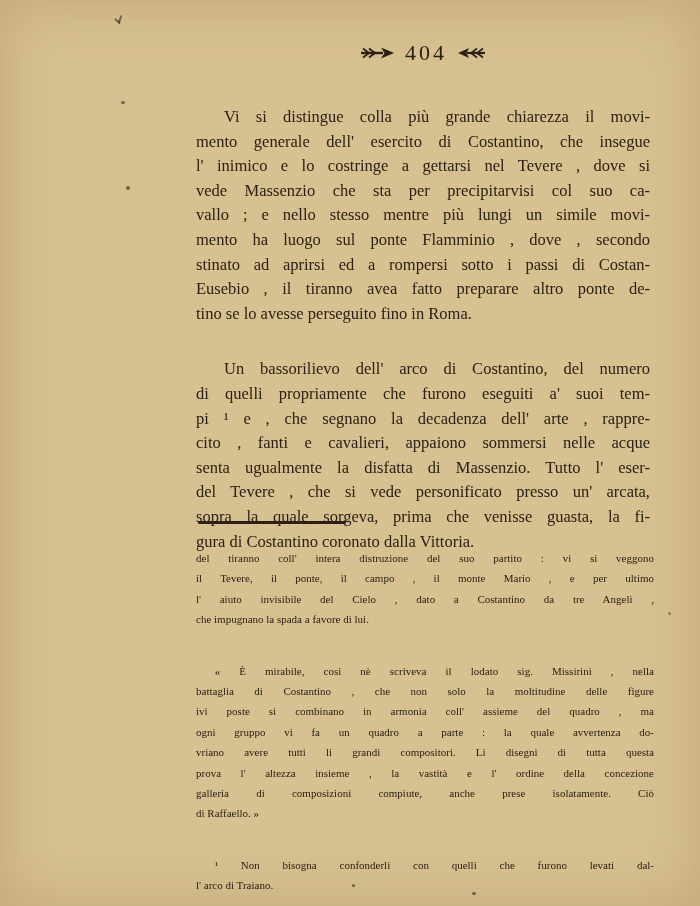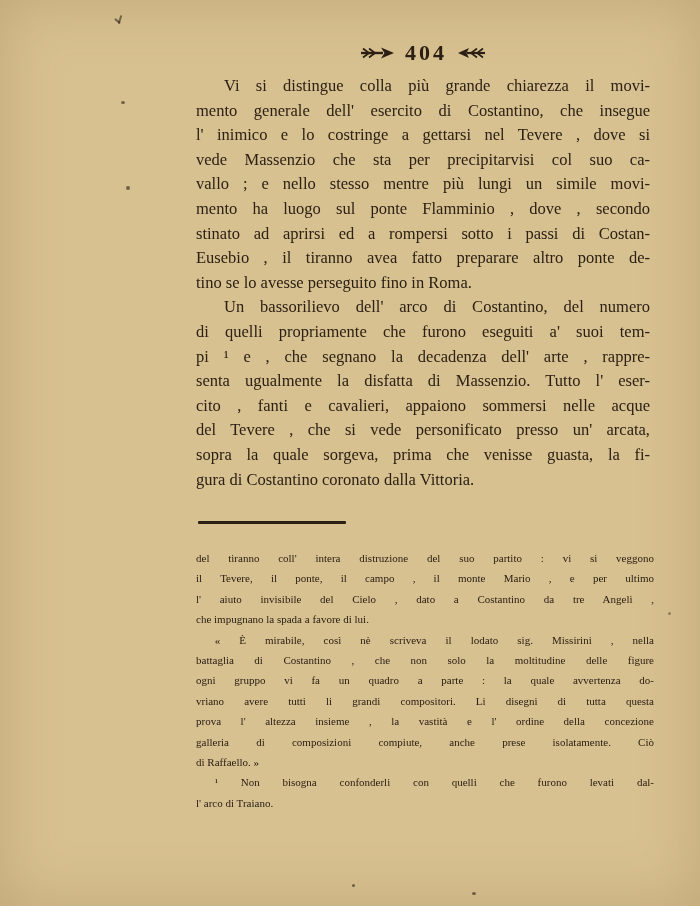--- a/index.html
+++ b/index.html
@@ -10,39 +10,39 @@
     font-family:"Liberation Serif","DejaVu Serif",serif;
     color:#2b2013;
     overflow:hidden;
     box-shadow:inset 0 0 60px rgba(120,90,40,0.25);
   }
   .pagenum-row{
     position:absolute;left:196px;top:40px;width:454px;
     display:flex;justify-content:center;align-items:center;gap:10px;
   }
   .pagenum{
-    font-size:22px;font-weight:700;letter-spacing:3px;
+    font-size:22px;font-weight:400;letter-spacing:3px;
   }
   .ornament{flex:0 0 auto;display:block;}
   .main-text{
     position:absolute;left:196px;top:74px;width:454px;
     font-size:16.5px;line-height:24.6px;
   }
   .footnotes{
     position:absolute;left:196px;top:548px;width:458px;
     font-size:11px;line-height:20.4px;
   }
   .line{
     text-align:justify;
     text-align-last:justify;
     overflow:hidden;
     white-space:nowrap;
   }
   .line.last{text-align-last:left;}
-  .indent .line:first-child{text-indent:1.7em;}
+  .indent .line:first-child{text-indent:1.7em;margin-top:31px;}
   .rule{
     position:absolute;left:198px;top:521px;width:148px;height:3px;
     background:#2b2013;border-radius:1px;
   }
   .speck{
     position:absolute;background:rgba(43,32,19,0.6);border-radius:50%;
   }
   .speck.s1{left:114px;top:20px;width:7px;height:2px;transform:rotate(40deg);border-radius:1px;}
   .speck.s1b{left:119px;top:15px;width:2px;height:9px;transform:rotate(18deg);border-radius:1px;background:rgba(43,32,19,0.55);}
   .speck.s2{left:121px;top:101px;width:4px;height:3px;}
@@ -79,40 +79,41 @@
         <div class="line">vallo ; e nello stesso mentre più lungi un simile movi-</div>
         <div class="line">mento ha luogo sul ponte Flamminio , dove , secondo</div>
         <div class="line">stinato ad aprirsi ed a rompersi sotto i passi di Costan-</div>
         <div class="line">Eusebio , il tiranno avea fatto preparare altro ponte de-</div>
         <div class="line last">tino se lo avesse perseguito fino in Roma.</div>
       </div>
     <div class="para indent">
         <div class="line">Un bassorilievo dell' arco di Costantino, del numero</div>
         <div class="line">di quelli propriamente che furono eseguiti a' suoi tem-</div>
         <div class="line">pi ¹ e , che segnano la decadenza dell' arte , rappre-</div>
+        <div class="line">cito , fanti e cavalieri, appaiono sommersi nelle acque</div>
         <div class="line">senta ugualmente la disfatta di Massenzio. Tutto l' eser-</div>
-        <div class="line">cito , fanti e cavalieri, appaiono sommersi nelle acque</div>
         <div class="line">del Tevere , che si vede personificato presso un' arcata,</div>
         <div class="line">sopra la quale sorgeva, prima che venisse guasta, la fi-</div>
         <div class="line last">gura di Costantino coronato dalla Vittoria.</div>
       </div>
   </div>
 
   <div class="rule"></div>
 
   <div class="footnotes">
     <div class="fpara">
         <div class="line">del tiranno coll' intera distruzione del suo partito : vi si veggono</div>
         <div class="line">il Tevere, il ponte, il campo , il monte Mario , e per ultimo</div>
         <div class="line">l' aiuto invisibile del Cielo , dato a Costantino da tre Angeli ,</div>
         <div class="line last">che impugnano la spada a favore di lui.</div>
       </div>
     <div class="fpara indent">
         <div class="line">« È mirabile, così nè scriveva il lodato sig. Missirini , nella</div>
         <div class="line">battaglia di Costantino , che non solo la moltitudine delle figure</div>
+        <div class="line">ivi poste si combinano in armonia coll' assieme del quadro , ma</div>
         <div class="line">ogni gruppo vi fa un quadro a parte : la quale avvertenza do-</div>
         <div class="line">vriano avere tutti li grandi compositori. Li disegni di tutta questa</div>
         <div class="line">prova l' altezza insieme , la vastità e l' ordine della concezione</div>
         <div class="line">galleria di composizioni compiute, anche prese isolatamente. Ciò</div>
         <div class="line last">di Raffaello. »</div>
       </div>
     <div class="fpara indent">
         <div class="line">¹ Non bisogna confonderli con quelli che furono levati dal-</div>
         <div class="line last">l' arco di Traiano.</div>
       </div>

